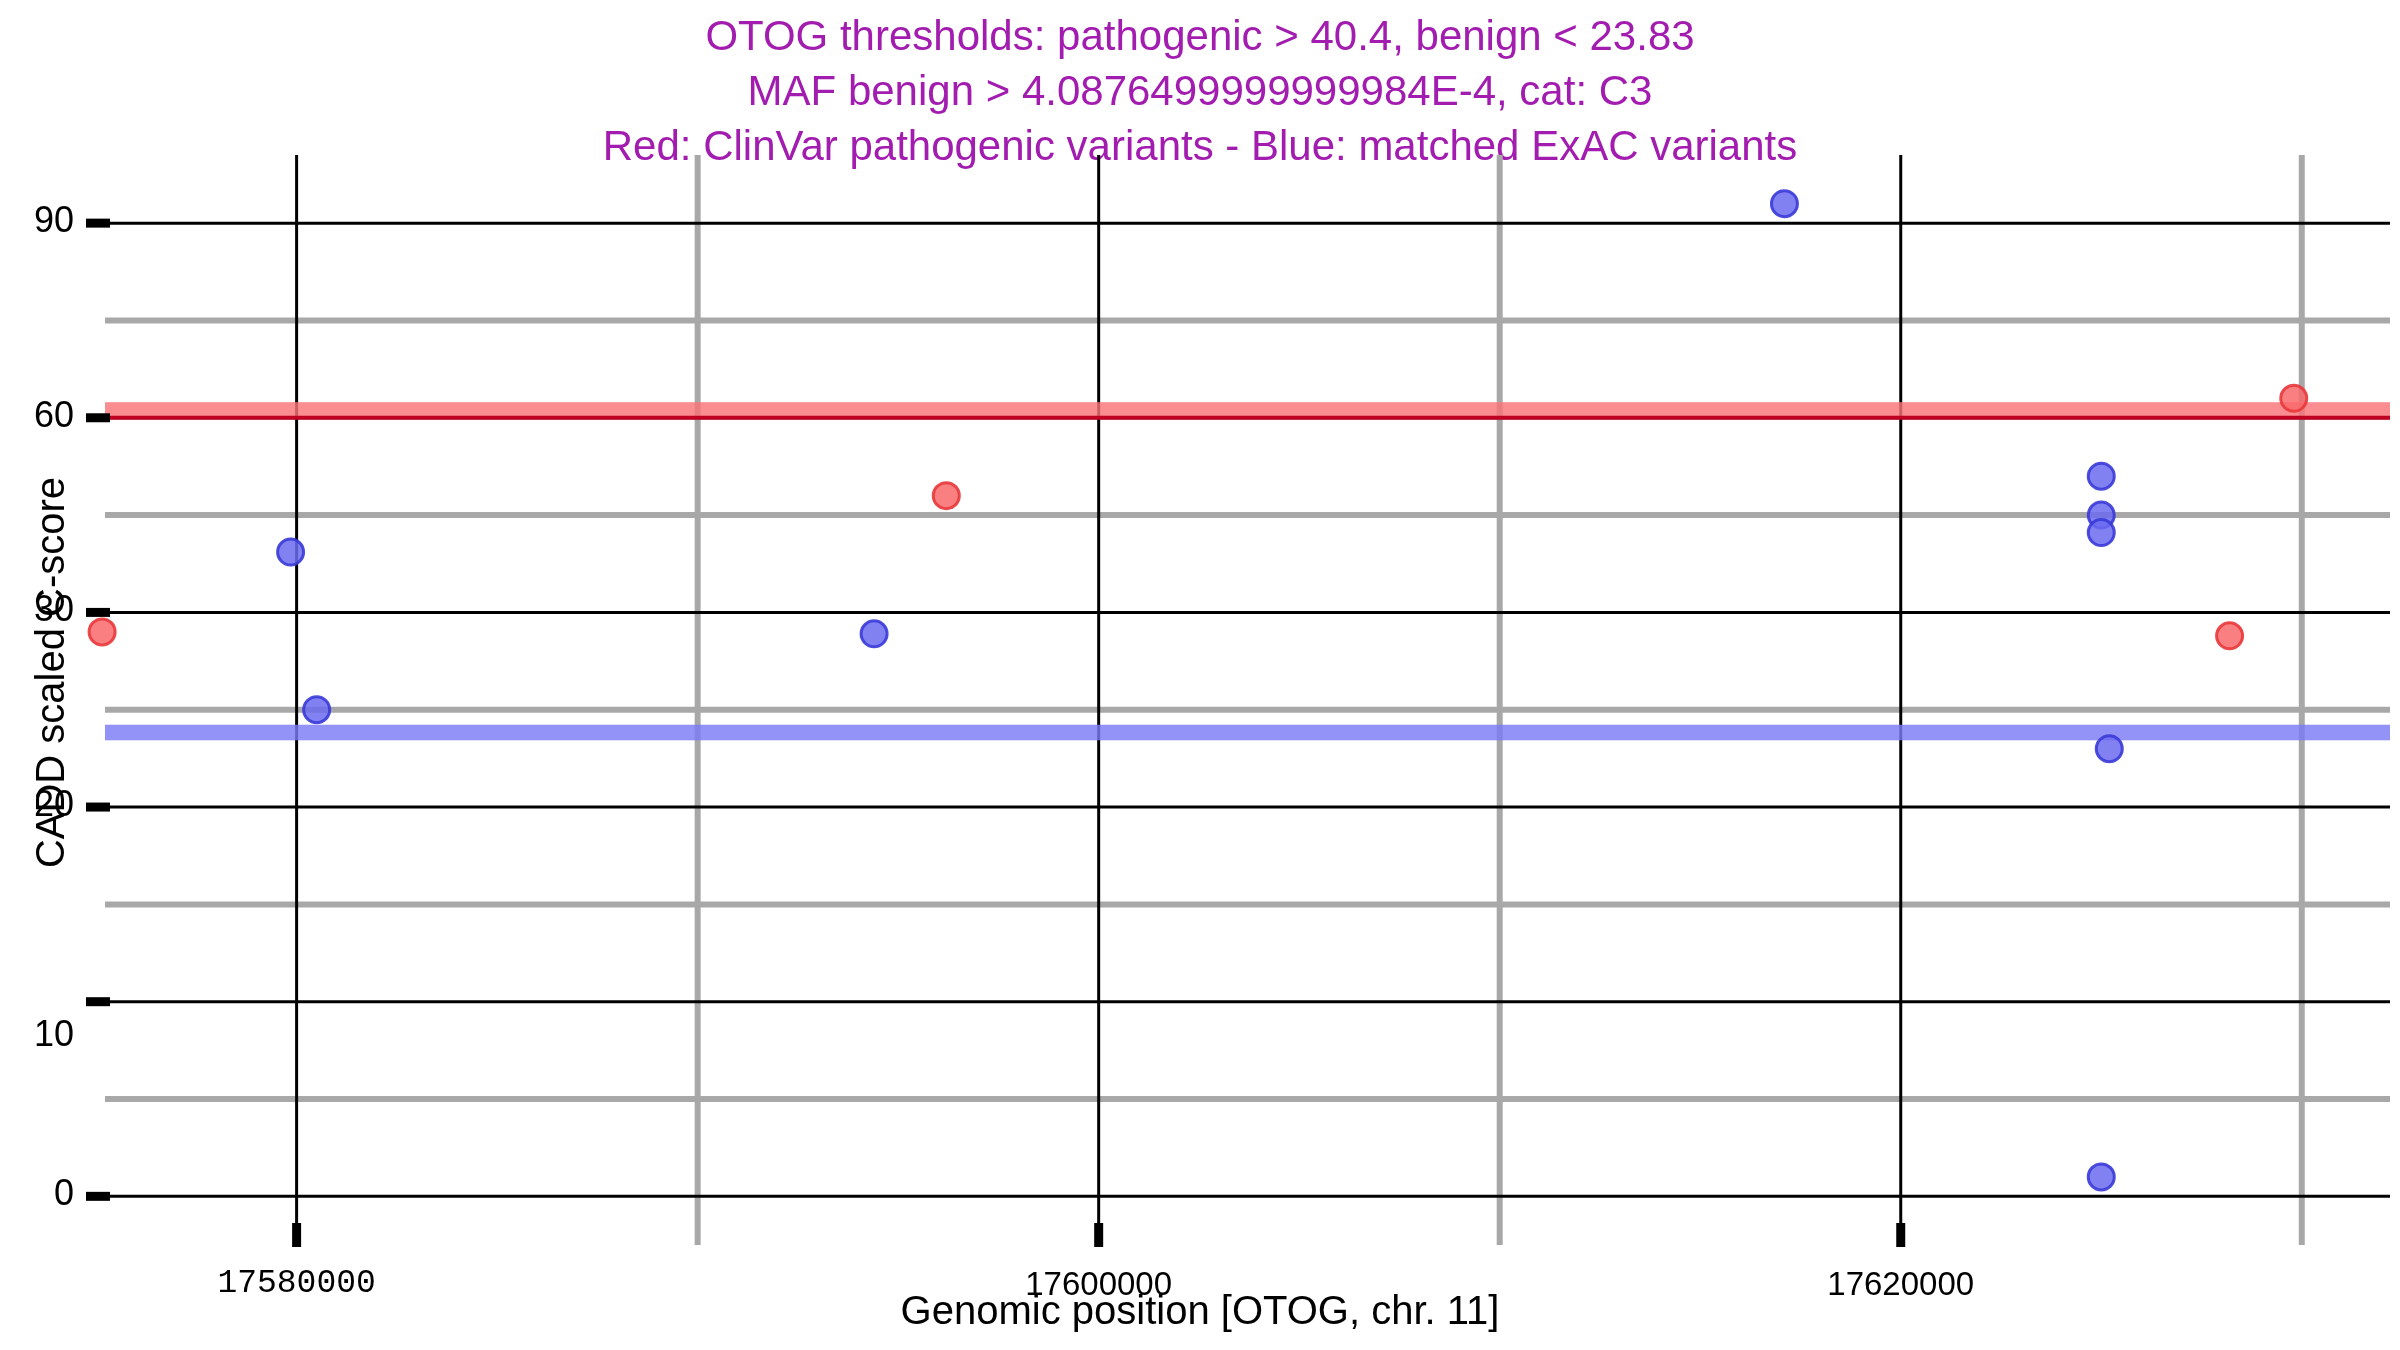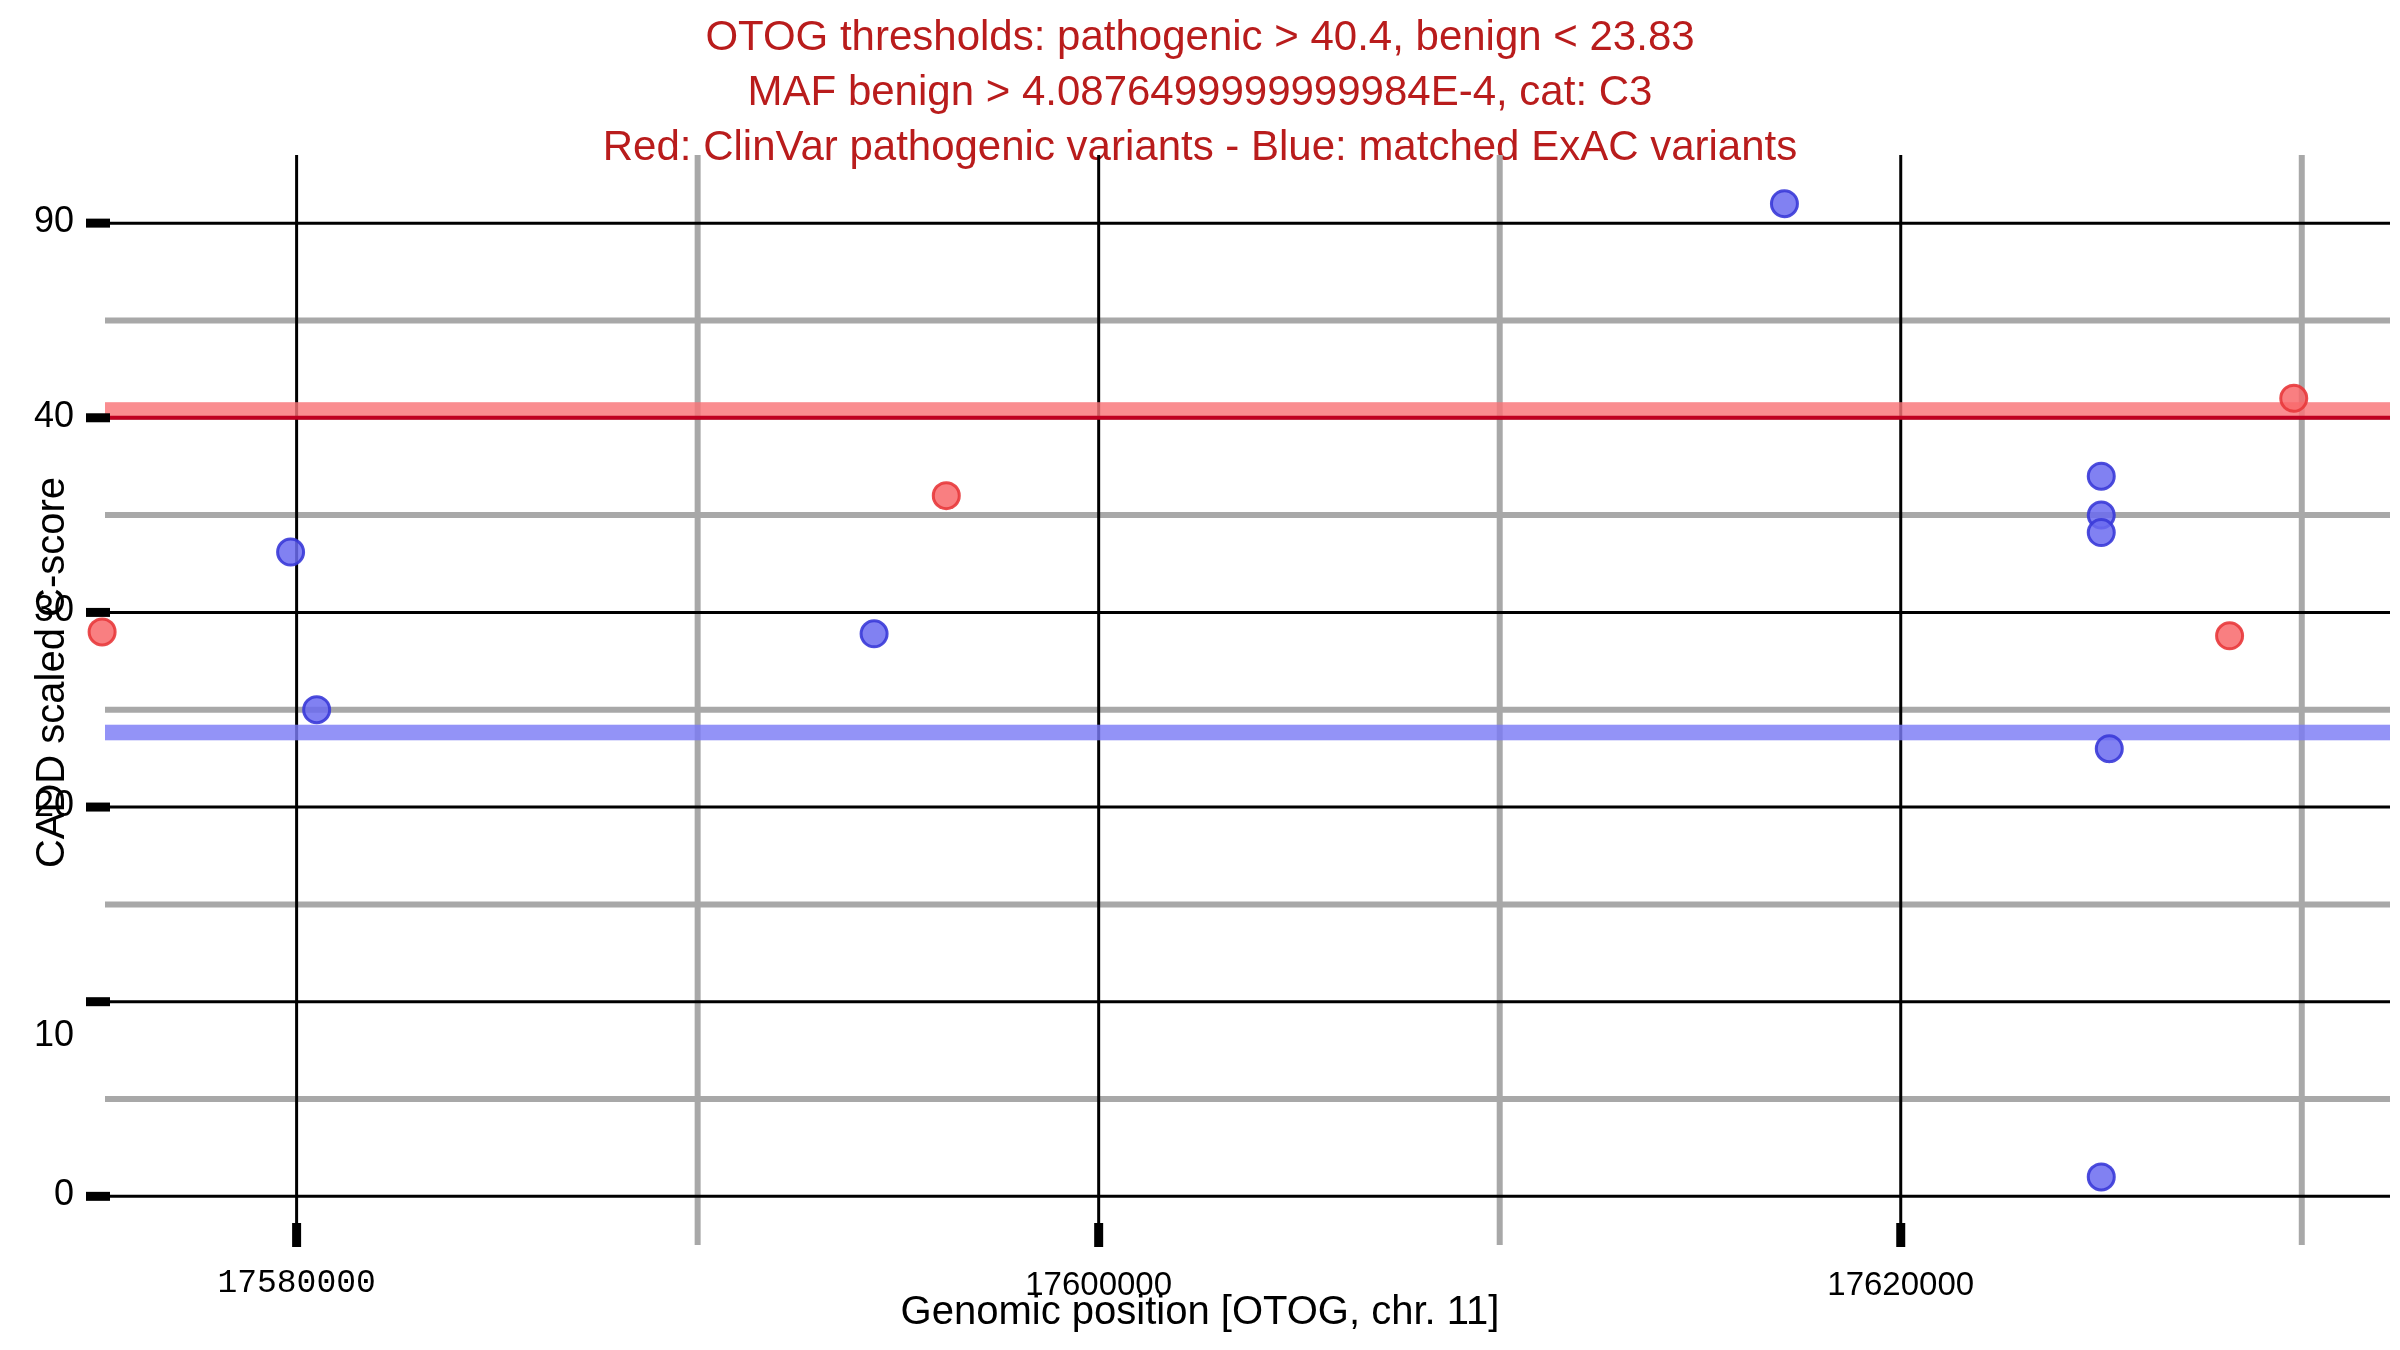--- a/index.html
+++ b/index.html
@@ -24,21 +24,21 @@
     position: absolute;
     left: 0;
     top: 8px;
     width: 2400px;
     text-align: center;
   }
   .title-line {
     font-size: 42px;
     line-height: 55px;
     font-weight: normal;
-    color: #b91c1c;
+    color: #a21caf;
     white-space: nowrap;
   }
   
   #plot-wrap {
     position: absolute;
     left: 0;
     top: 0;
     width: 2400px;
     height: 1350px;
   }
@@ -155,21 +155,21 @@
           <line x1="1098.6746987951808" y1="1223" x2="1098.6746987951808" y2="1247" stroke="#000" stroke-width="9"></line>
           <line x1="1900.7401032702237" y1="1223" x2="1900.7401032702237" y2="1247" stroke="#000" stroke-width="9"></line>
         </g>
     </svg>
 
     <div id="labels-layer">
         <div class="ytick-label" style="left: 0px; width: 74px; top: 1172.34px;">0</div>
         <div class="ytick-label" style="left: 0px; width: 74px; top: 1013px;">10</div>
         <div class="ytick-label" style="left: 0px; width: 74px; top: 783.054px;">20</div>
         <div class="ytick-label" style="left: 0px; width: 74px; top: 588.411px;">30</div>
-        <div class="ytick-label" style="left: 0px; width: 74px; top: 393.768px;">40</div>
+        <div class="ytick-label" style="left: 0px; width: 74px; top: 393.768px;">60</div>
         <div class="ytick-label" style="left: 0px; width: 74px; top: 199.125px;">90</div>
         <div class="xtick-label" style="left: 116.609px; width: 360px; top: 1265px; font-family: Liberation Mono, monospace;">17580000</div>
         <div class="xtick-label" style="left: 918.675px; width: 360px; top: 1265px;">17600000</div>
         <div class="xtick-label" style="left: 1720.74px; width: 360px; top: 1265px;">17620000</div>
       </div>
 
     <div id="ylabel">CADD scaled C-score</div>
     <div id="xlabel">Genomic position [OTOG, chr. 11]</div>
   </div>
 

